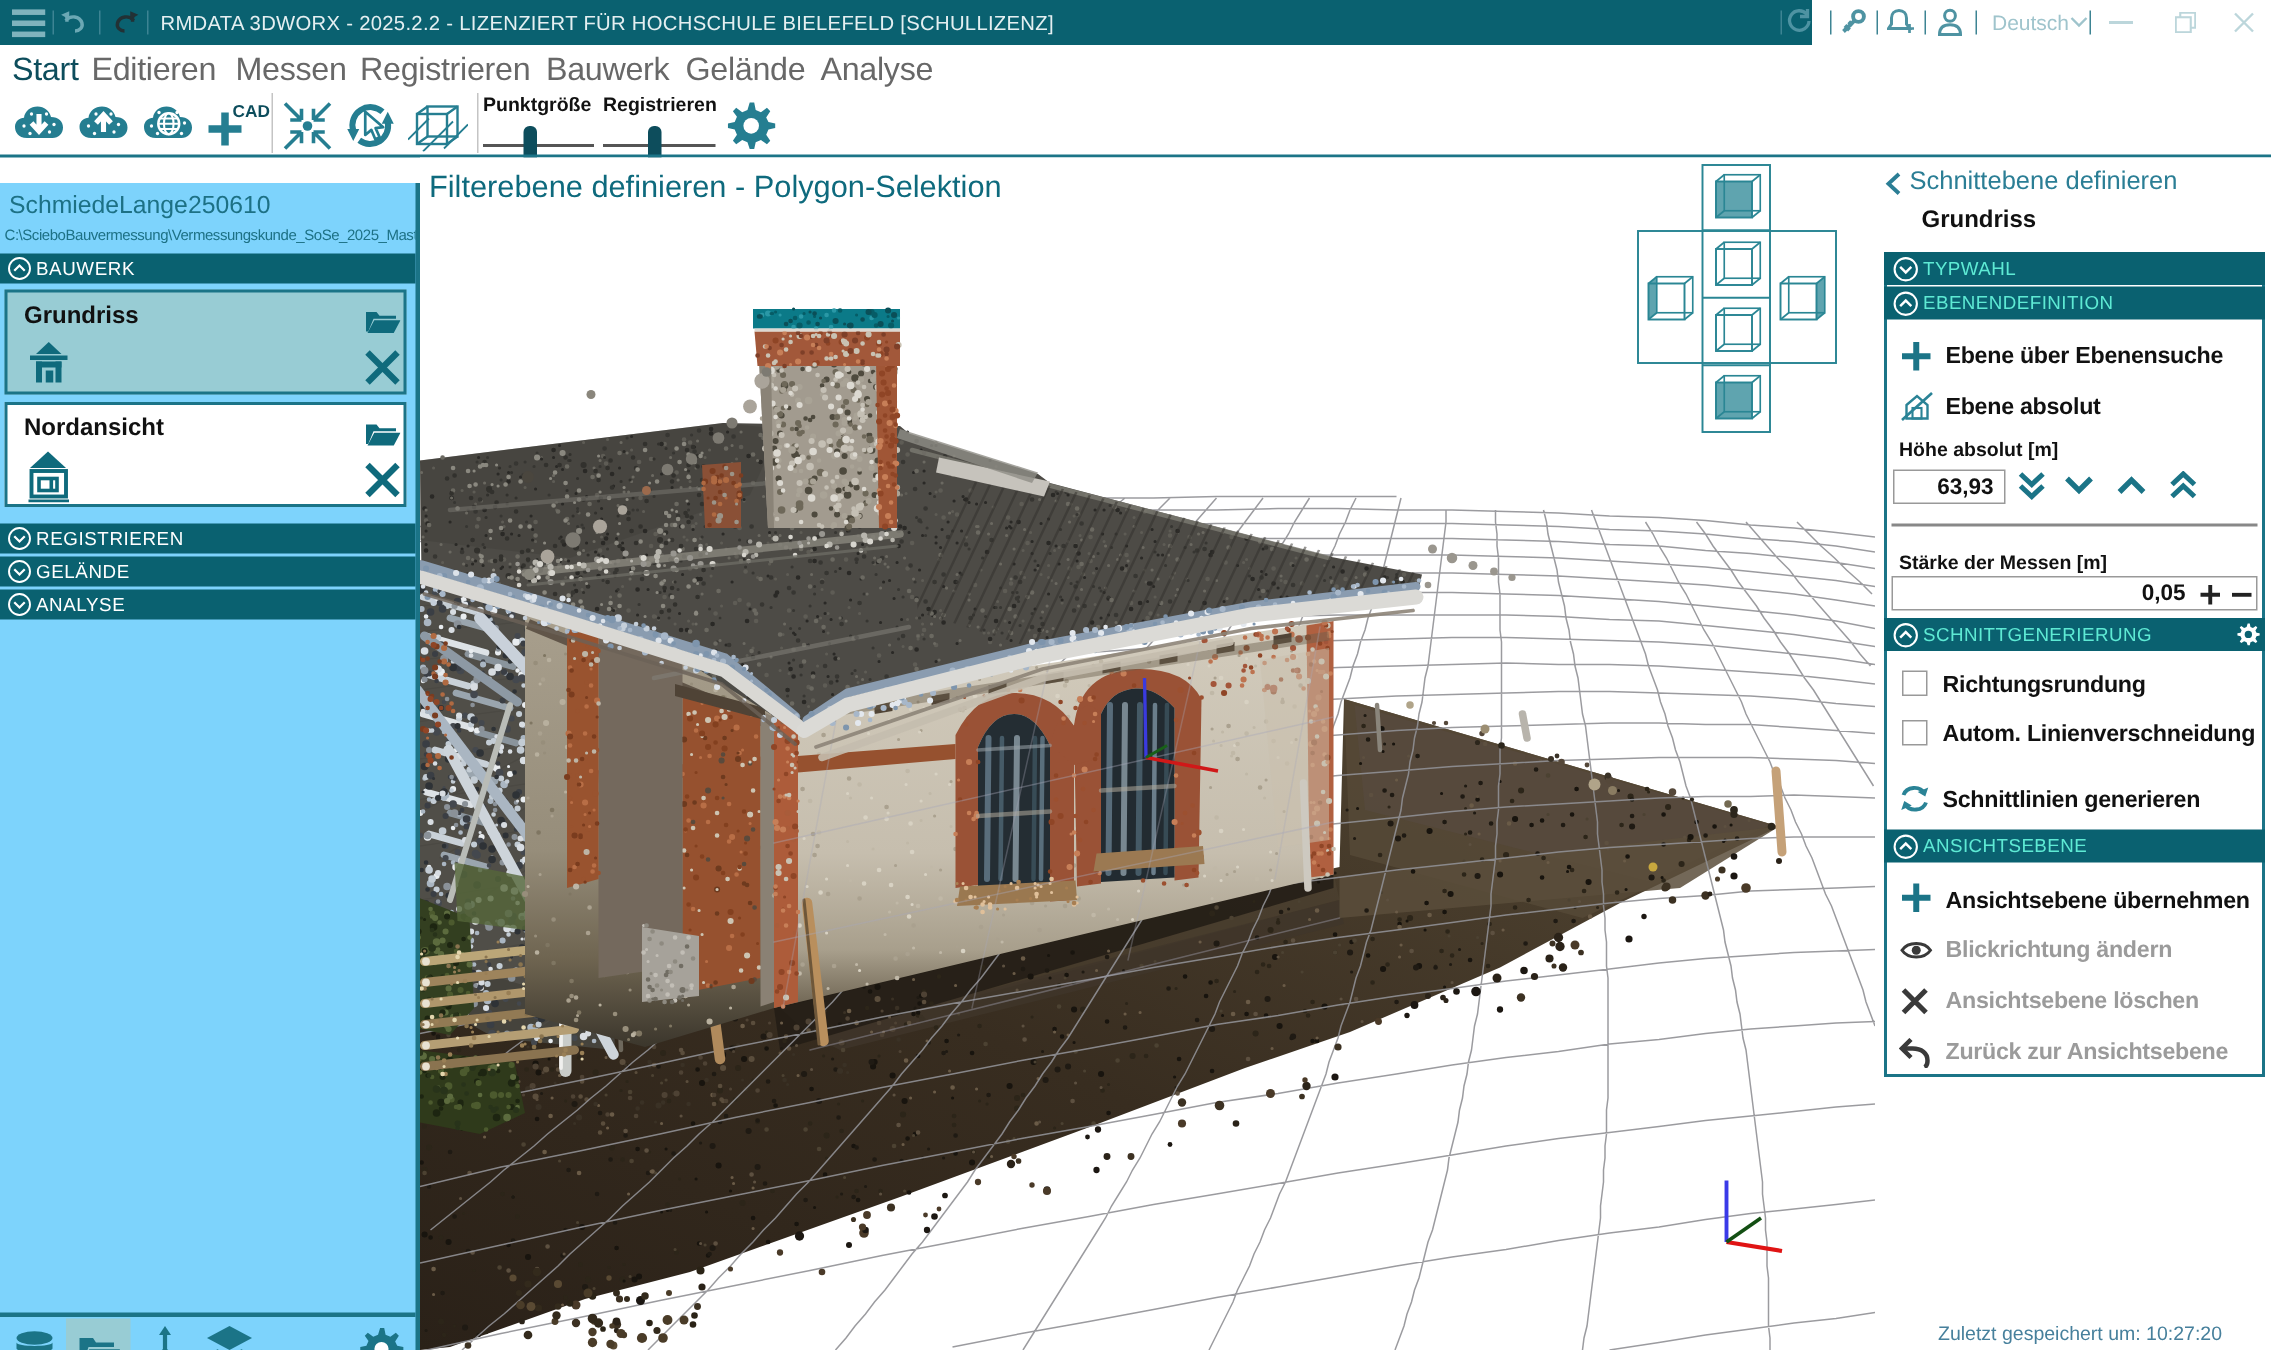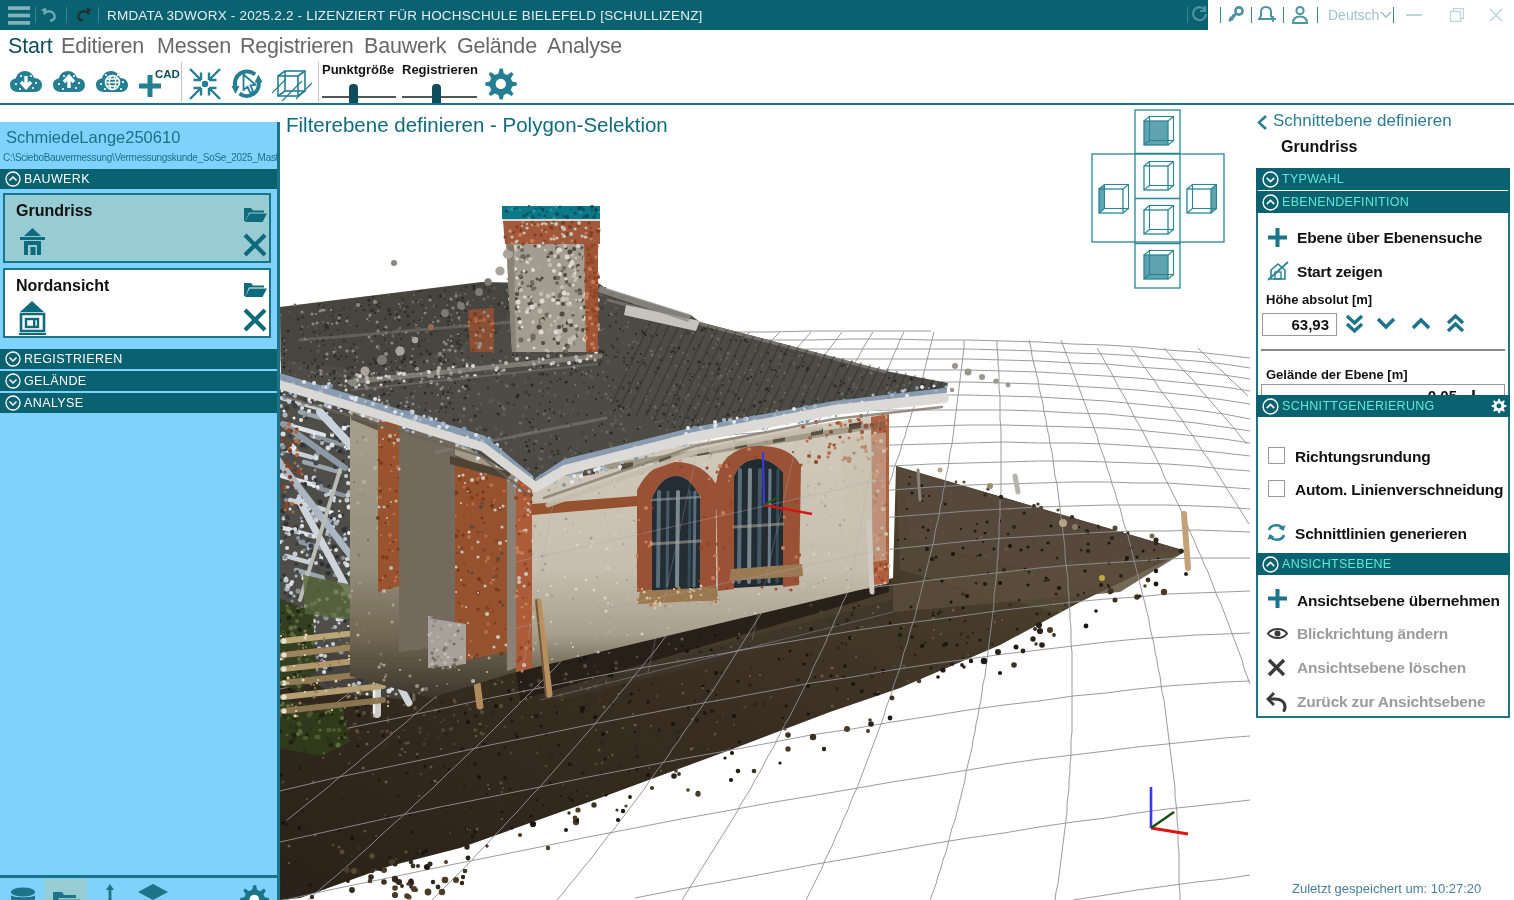--- a/index.html
+++ b/index.html
@@ -1017,47 +1017,47 @@
   <svg class="abs" style="left:17px;top:122px" width="21" height="21" viewBox="0 0 21 21">
     <path d="M10.5 1 L10.5 20 M1 10.5 L20 10.5" stroke="#1b7487" stroke-width="4"></path>
   </svg>
   <div class="rp-item" style="left:47px;top:124px">Ebene über Ebenensuche</div>
 
   <svg class="abs" style="left:17px;top:155px" width="22" height="22" viewBox="0 0 22 22">
     <path d="M4 10 L11 4 L18 10 L18 19 L4 19 Z" fill="none" stroke="#2a8396" stroke-width="1.6"></path>
     <rect x="8" y="12" width="6" height="7" fill="none" stroke="#2a8396" stroke-width="1.4"></rect>
     <path d="M1 20 L21 2" stroke="#2a8396" stroke-width="1.8"></path>
   </svg>
-  <div class="rp-item" style="left:47px;top:158px">Start zeigen</div>
+  <div class="rp-item" style="left:47px;top:158px">Ebene absolut</div>
   <div class="rp-label" style="left:16px;top:187px">Höhe absolut [m]</div>
   <div class="rp-input" style="left:12px;top:208px;width:75px;height:23px;line-height:21px;padding-right:7px">63,93</div>
 
   <svg class="abs" style="left:95px;top:209px" width="19" height="21" viewBox="0 0 19 21">
     <path d="M2 2 L9.5 9 L17 2 M2 10 L9.5 17 L17 10" fill="none" stroke="#1b7487" stroke-width="3.4"></path>
   </svg>
   <svg class="abs" style="left:126px;top:212px" width="20" height="13" viewBox="0 0 20 13">
     <path d="M2 2 L10 10 L18 2" fill="none" stroke="#1b7487" stroke-width="3.6"></path>
   </svg>
   <svg class="abs" style="left:161px;top:212px" width="20" height="13" viewBox="0 0 20 13">
     <path d="M2 11 L10 3 L18 11" fill="none" stroke="#1b7487" stroke-width="3.6"></path>
   </svg>
   <svg class="abs" style="left:196px;top:209px" width="19" height="21" viewBox="0 0 19 21">
     <path d="M2 9 L9.5 2 L17 9 M2 17 L9.5 10 L17 17" fill="none" stroke="#1b7487" stroke-width="3.4"></path>
   </svg>
   <div class="abs" style="left:11px;top:244px;width:244px;height:2px;background:#888"></div>
-  <div class="rp-label" style="left:16px;top:262px">Gelände der Ebene [m]</div>
+  <div class="rp-label" style="left:16px;top:262px">Stärke der Messen [m]</div>
   <div class="rp-input" style="left:11px;top:279px;width:244px;height:23px;line-height:21px;padding-right:47px">0,05</div>
   <svg class="abs" style="left:216px;top:284px" width="15" height="15" viewBox="0 0 15 15">
     <path d="M7.5 1 L7.5 14 M1 7.5 L14 7.5" stroke="#222" stroke-width="2.6"></path>
   </svg>
   <svg class="abs" style="left:237px;top:290px" width="15" height="3" viewBox="0 0 15 3">
     <path d="M1 1.5 L14 1.5" stroke="#222" stroke-width="2.6"></path>
   </svg>
 
-  <div class="rp-header" style="top:290px">
+  <div class="rp-header" style="top:307px">
     <svg class="abs" style="left:6px;top:3px" width="17" height="17" viewBox="0 0 16 16">
       <circle cx="8" cy="8" r="7" fill="none" stroke="#fff" stroke-width="1.3"></circle>
       <path d="M4.5 9.5 L8 6 L11.5 9.5" fill="none" stroke="#fff" stroke-width="1.5"></path>
     </svg>
     <div class="htext">SCHNITTGENERIERUNG</div>
     <svg class="abs" style="left:235px;top:3px" width="16" height="16" viewBox="0 0 34 34">
       <path d="M17 2 L20 2 L21 7 L24.5 8.5 L28.5 5.5 L30.7 7.7 L28 12 L29.5 15 L34 16 L34 19 L29.5 20 L28 23.5 L30.7 27.5 L28.5 29.7 L24.5 27 L21 28.5 L20 33 L17 33 L15.5 28.5 L12 27 L8 29.7 L5.8 27.5 L8.5 23.5 L7 20 L2.5 19 L2.5 16 L7 15 L8.5 11.5 L5.8 7.7 L8 5.5 L12 8.5 L15.5 7 Z" fill="#fff" transform="translate(-1.2,-0.6)"></path>
       <circle cx="16.8" cy="16.9" r="5.2" fill="#0a6170"></circle>
     </svg>
   </div>

